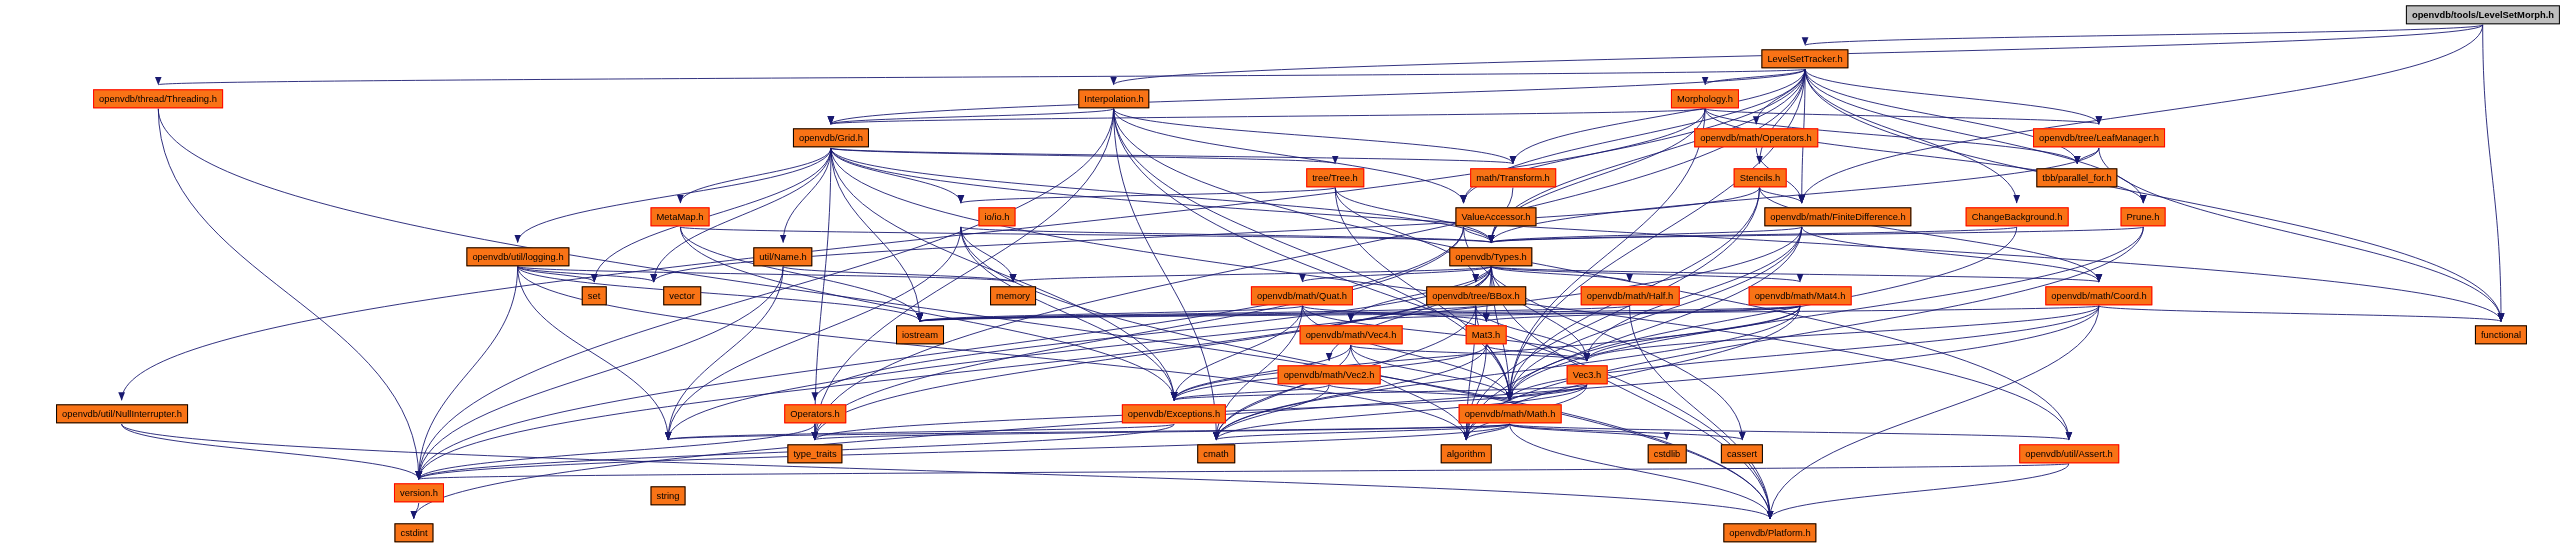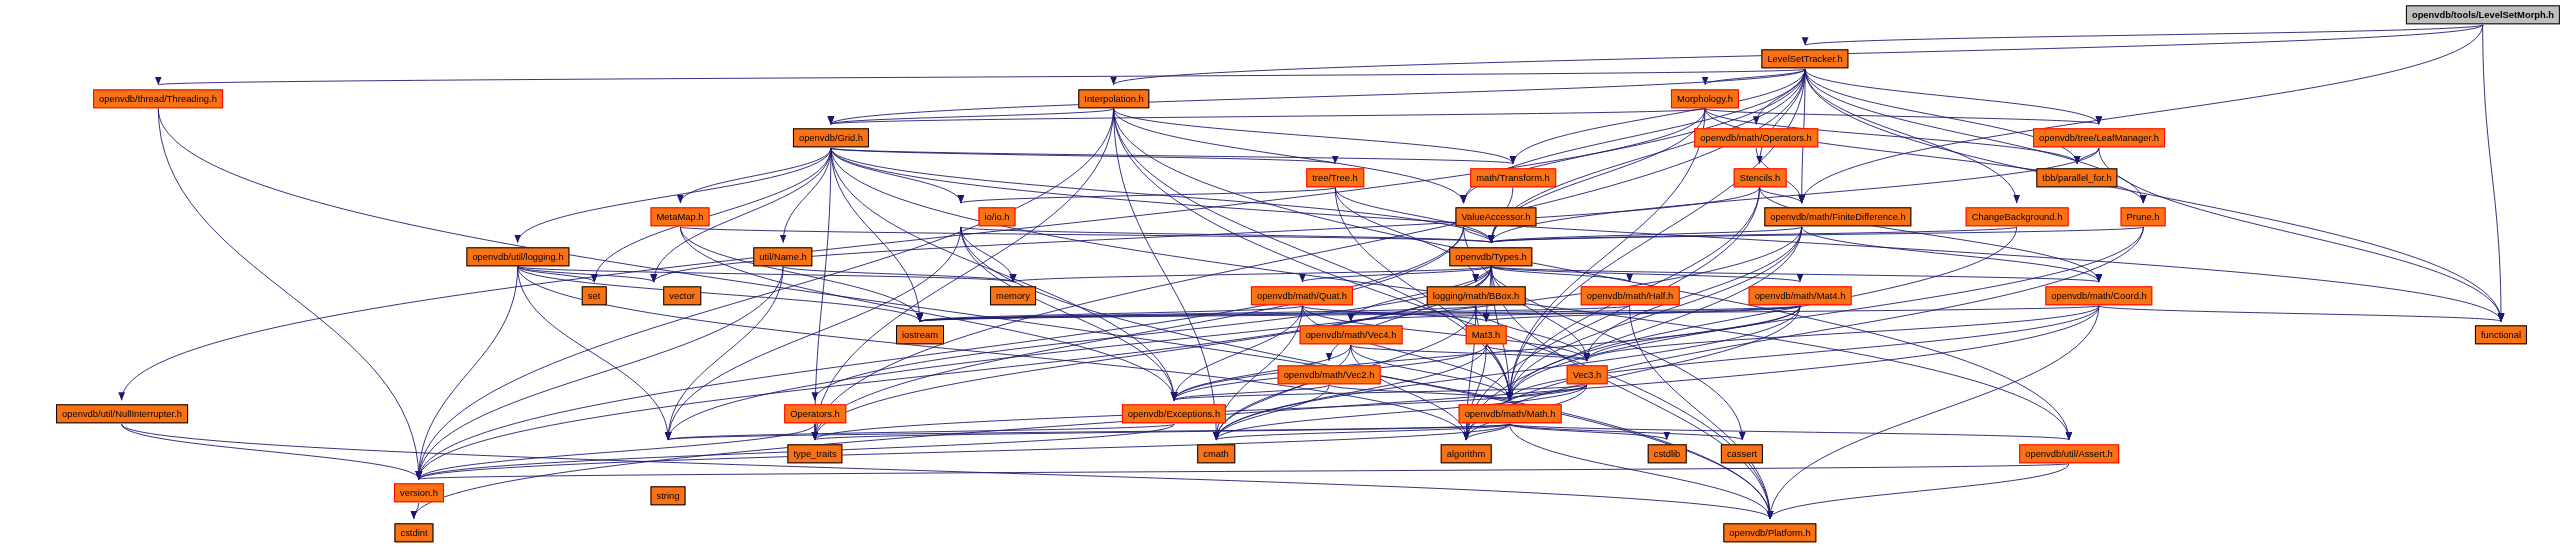--- a/index.html
+++ b/index.html
@@ -250,21 +250,21 @@
     <div class="node normal" style="left: 1802px; top: 217px; margin-left: 36px;">openvdb/math/FiniteDifference.h</div>
     <div class="node truncated" style="left: 2017px; top: 217px;">ChangeBackground.h</div>
     <div class="node truncated" style="left: 2143px; top: 217px;">Prune.h</div>
     <div class="node normal" style="left: 518px; top: 257px;">openvdb/util/logging.h</div>
     <div class="node normal" style="left: 783px; top: 257px;">util/Name.h</div>
     <div class="node normal" style="left: 1491px; top: 257px;">openvdb/Types.h</div>
     <div class="node normal" style="left: 594px; top: 296px; text-align: right;">set</div>
     <div class="node normal" style="left: 654px; top: 296px; margin-left: 28px;">vector</div>
     <div class="node normal" style="left: 1013px; top: 296px;">memory</div>
     <div class="node truncated" style="left: 1302px; top: 296px;">openvdb/math/Quat.h</div>
-    <div class="node normal" style="left: 1476px; top: 296px;">logging/math/BBox.h</div>
+    <div class="node normal" style="left: 1476px; top: 296px;">openvdb/tree/BBox.h</div>
     <div class="node truncated" style="left: 1630px; top: 296px;">openvdb/math/Half.h</div>
     <div class="node truncated" style="left: 1800px; top: 296px;">openvdb/math/Mat4.h</div>
     <div class="node truncated" style="left: 2099px; top: 296px;">openvdb/math/Coord.h</div>
     <div class="node normal" style="left: 920px; top: 335px;">iostream</div>
     <div class="node truncated" style="left: 1351px; top: 335px;">openvdb/math/Vec4.h</div>
     <div class="node truncated" style="left: 1486px; top: 335px;">Mat3.h</div>
     <div class="node normal" style="left: 2501px; top: 335px;">functional</div>
     <div class="node truncated" style="left: 1329px; top: 375px;">openvdb/math/Vec2.h</div>
     <div class="node truncated" style="left: 1587px; top: 375px;">Vec3.h</div>
     <div class="node normal" style="left: 122px; top: 414px;">openvdb/util/NullInterrupter.h</div>

